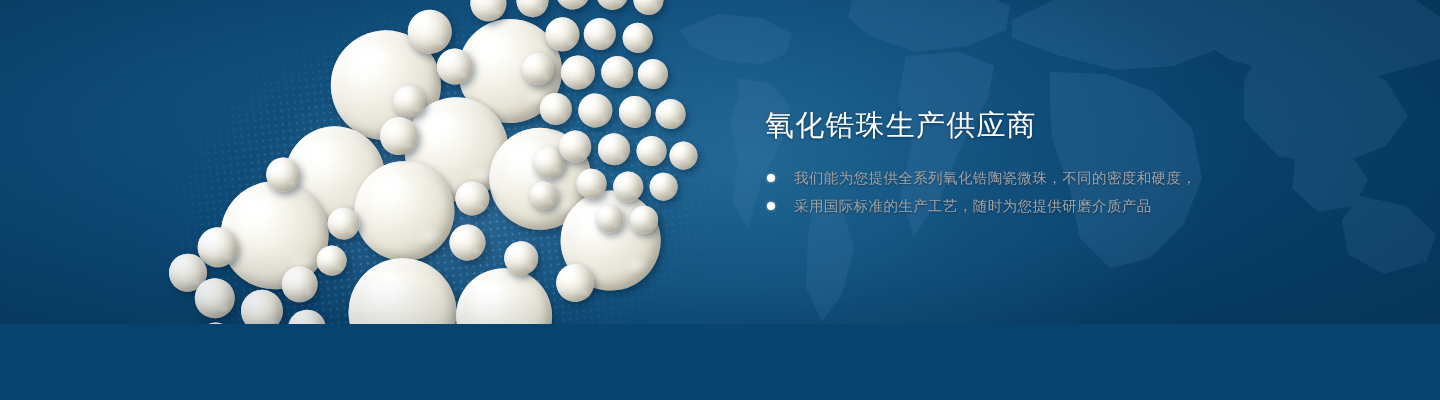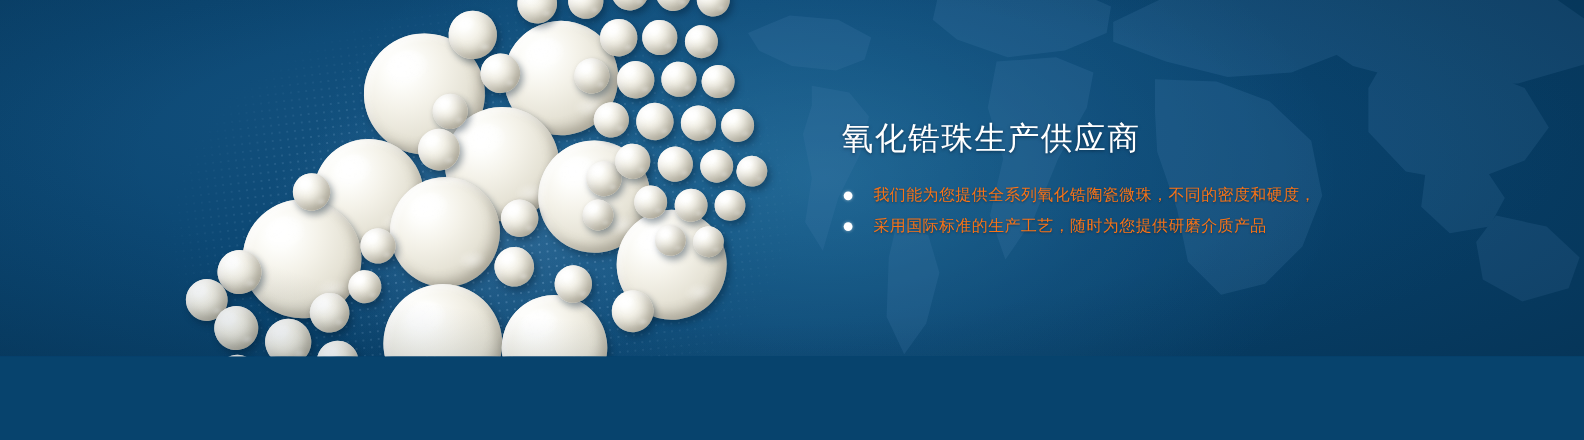--- a/index.html
+++ b/index.html
@@ -83,21 +83,21 @@
     letter-spacing:1.2px;
     font-weight:400;
     text-shadow:0 1px 3px rgba(0,20,40,.55);
     margin:0 0 22px 0;
     white-space:nowrap;
   }
   .bullets{list-style:none;margin:0;padding:0;}
   .bullet{
     position:relative;
     padding-left:29px;
-    color:#f97316;
+    color:#a3a3a3;
     font-size:14.5px;
     line-height:24px;
     letter-spacing:.4px;
     margin-bottom:4px;
     text-shadow:0 1px 2px rgba(0,18,36,.45);
   }
   .bullet:last-child{margin-bottom:16px;}
   .dot{
     position:absolute;left:2px;top:8px;
     width:8px;height:8px;border-radius:50%;

